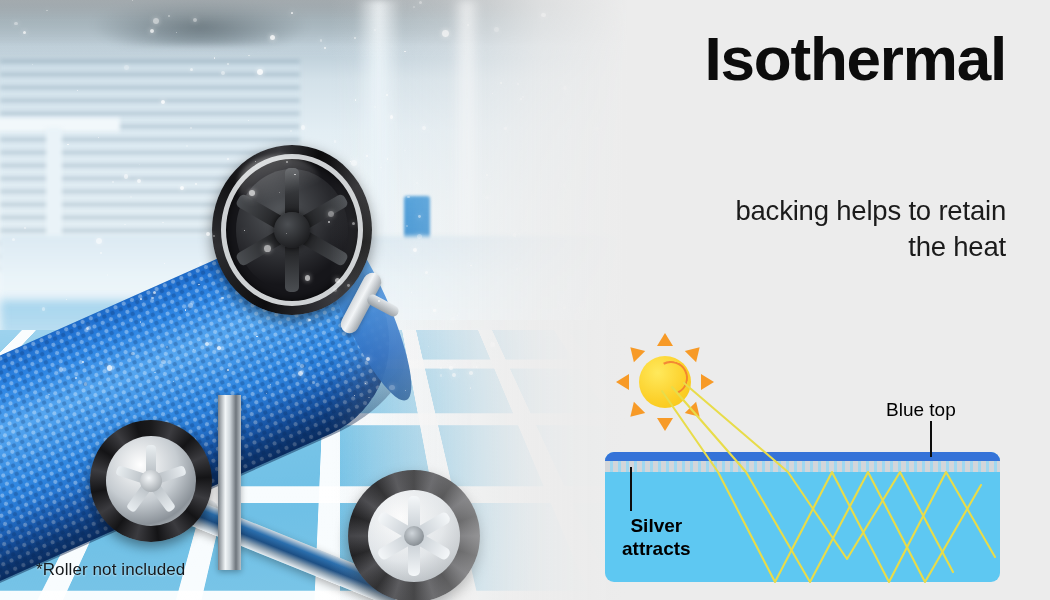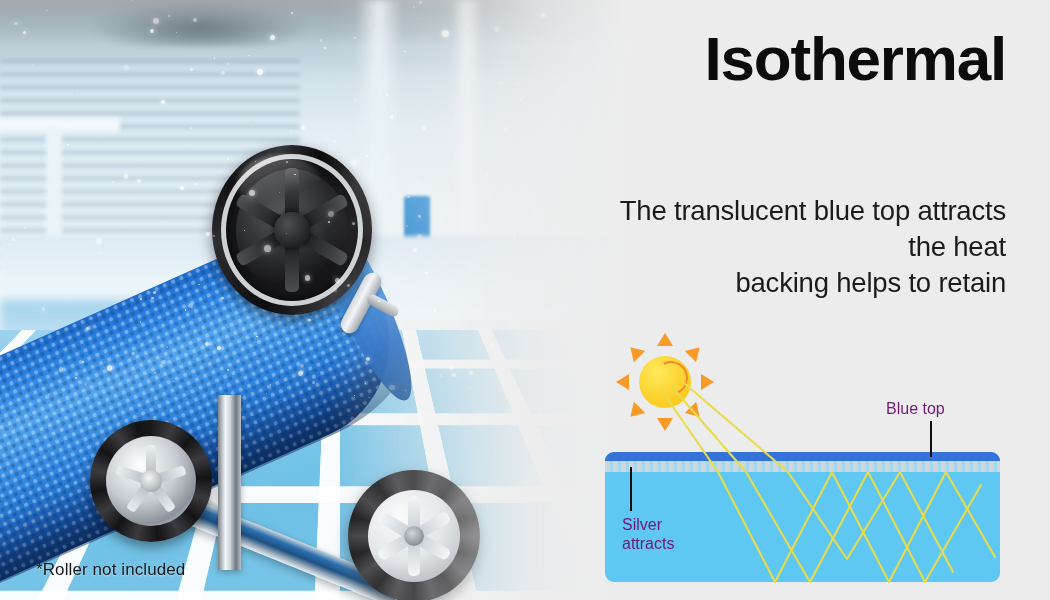--- a/index.html
+++ b/index.html
@@ -149,23 +149,23 @@
     border:2.5px solid rgba(240,110,50,.75);border-left-color:transparent;border-bottom-color:transparent;
     transform:rotate(18deg);}
   .ray{position:absolute;left:50%;top:50%;width:0;height:0;margin:-49px 0 0 -8px;
     border-left:8px solid transparent;border-right:8px solid transparent;border-bottom:13px solid #f79a27;
     transform-origin:8px 49px;}
   .pool{position:absolute;left:5px;top:127px;width:395px;height:130px;border-radius:9px;
     background:#5ec8f2;overflow:hidden;}
   .pool-top{position:absolute;left:0;top:0;width:100%;height:9px;background:#3573d8;}
   .pool-silver{position:absolute;left:0;top:9px;width:100%;height:11px;
     background:repeating-linear-gradient(90deg,#d2d6da 0px,#d2d6da 5px,#9fd8f0 5px,#9fd8f0 8px);}
-  .lbl{position:absolute;font-size:16px;color:#701a75;line-height:1.20;}
+  .lbl{position:absolute;font-size:19px;color:#000000;line-height:1.20;text-align:center;}
   .lbl-blue{left:286px;top:74px;}
-  .lbl-silver{left:22px;top:190px;}
+  .lbl-silver{left:22px;top:190px;font-weight:bold;}
   .lead{position:absolute;background:#0d0d0d;width:2px;}
   .lead-blue{left:330px;top:96px;height:36px;}
   .lead-silver{left:30px;top:142px;height:44px;}
   .raysvg{position:absolute;left:0;top:0;width:400px;height:265px;overflow:visible;}
 </style>
 </head>
 <body>
 
 <div id="stage">
 
@@ -403,23 +403,22 @@
     <div class="photo-fade"></div>
   </div>
 
   <div class="footnote">*Roller not included</div>
 
   <div class="headline">
     <span class="l2">Isothermal</span>
   </div>
 
   <div class="subcopy">
-    <span>The translucent blue top attracts</span>
+    <span>backing helps to retain</span>
     <span>the heat</span>
-    <span>backing helps to retain</span>
   </div>
 
   <div class="diagram">
 
     <div class="sun">
       <div class="ray" style="transform:rotate(0deg)"></div>
       <div class="ray" style="transform:rotate(45deg)"></div>
       <div class="ray" style="transform:rotate(90deg)"></div>
       <div class="ray" style="transform:rotate(135deg)"></div>
       <div class="ray" style="transform:rotate(180deg)"></div>

